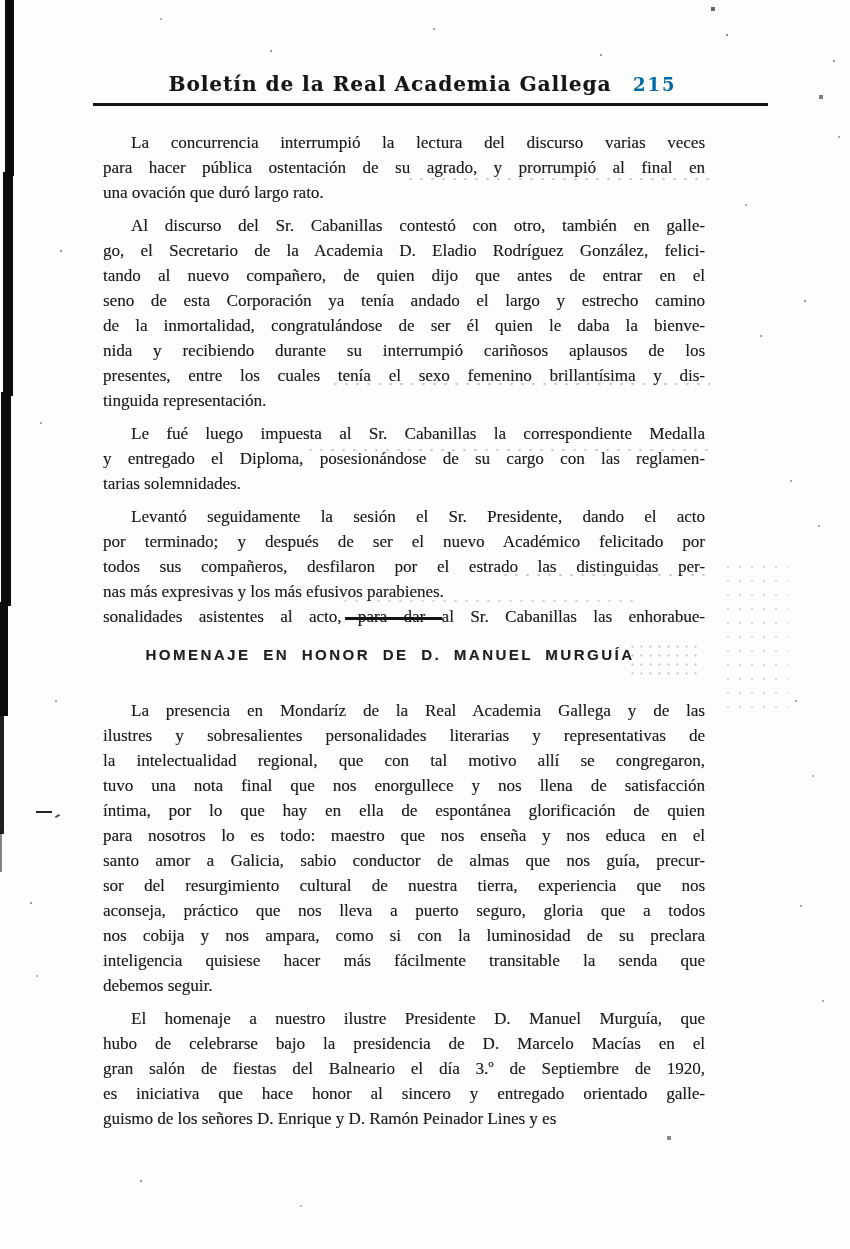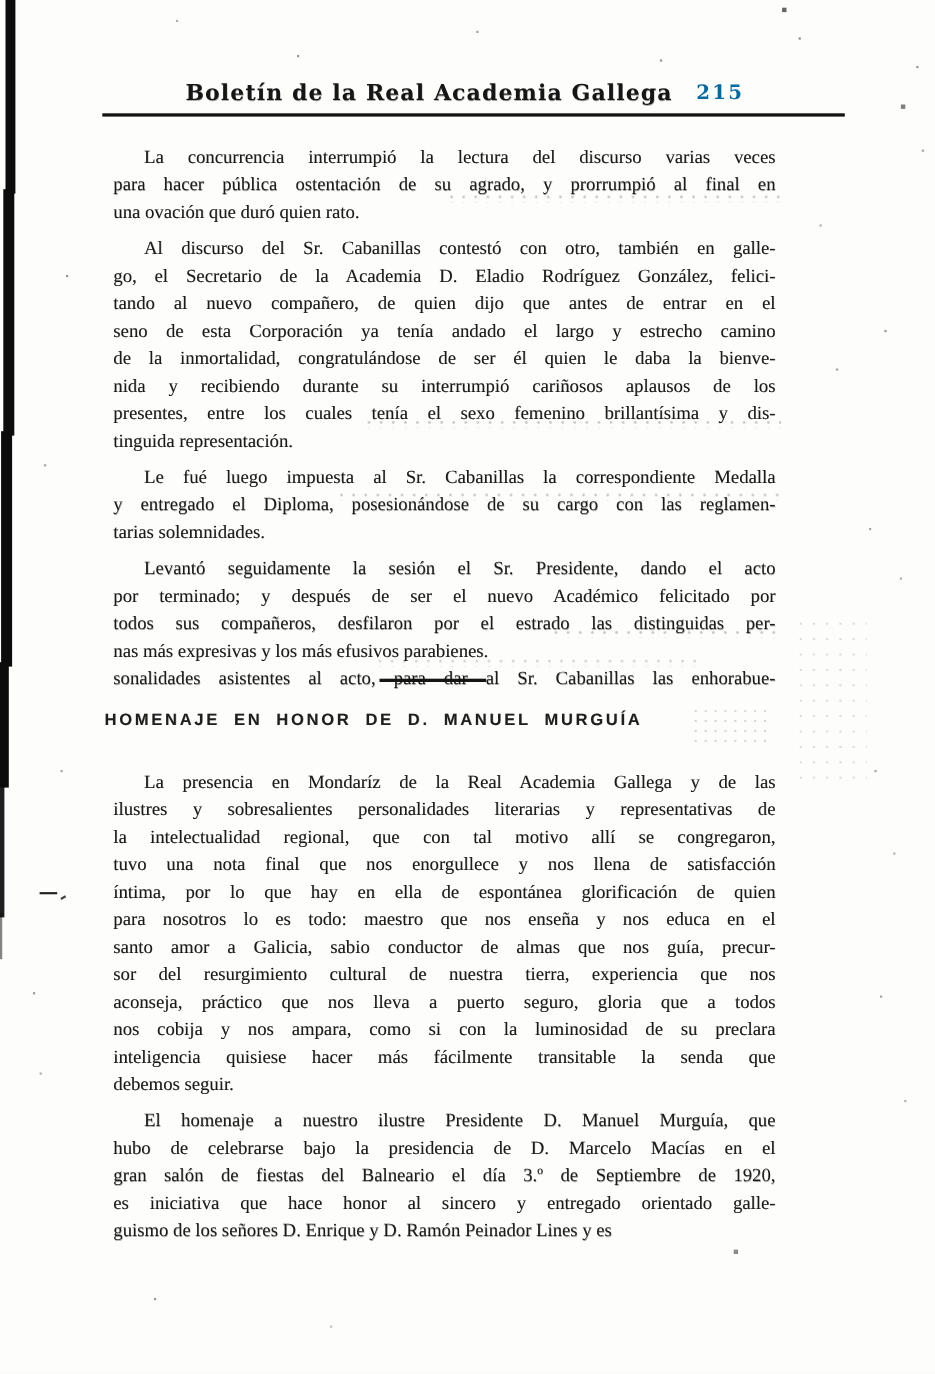--- a/index.html
+++ b/index.html
@@ -42,21 +42,21 @@
     text-align:justify; text-align-last:justify;
     text-shadow:0.35px 0.35px 0 rgba(27,27,27,.4);
   }
   .line.first { text-indent:28px; }
   .line.last { text-align-last:left; }
 
   .section-divider { position:absolute; left:345px; top:617px; width:97px; height:3px; background:#151515; }
 
   .section-heading {
     position:absolute; left:95px; top:646px; width:590px; margin:0;
-    font-family:"Liberation Sans", sans-serif;
+    text-align:center; font-family:"Liberation Sans", sans-serif;
     font-size:15px; font-weight:bold; letter-spacing:2.5px; word-spacing:6px;
     color:#1f1f1f; text-shadow:0.4px 0.4px 0 rgba(27,27,27,.35);
   }
 
   
   .ghost {
     position:absolute; height:8px; opacity:.38;
     background-image:radial-gradient(circle, rgba(0,0,0,.55) 1px, transparent 1.4px);
     background-size:11px 6px;
   }
@@ -106,21 +106,21 @@
   <div class="header">
     <span class="journal-title">Boletín de la Real Academia Gallega</span>
     <span class="page-number">215</span>
   </div>
   <div class="header-rule"></div>
 
   <section class="textblock block1">
       <div class="para">
         <div class="line first">La concurrencia interrumpió la lectura del discurso varias veces</div>
         <div class="line">para hacer pública ostentación de su agrado, y prorrumpió al final en</div>
-        <div class="line last">una ovación que duró quien rato.</div>
+        <div class="line last">una ovación que duró largo rato.</div>
       </div>
       <div class="para">
         <div class="line first">Al discurso del Sr. Cabanillas contestó con otro, también en galle-</div>
         <div class="line">go, el Secretario de la Academia D. Eladio Rodríguez González, felici-</div>
         <div class="line">tando al nuevo compañero, de quien dijo que antes de entrar en el</div>
         <div class="line">seno de esta Corporación ya tenía andado el largo y estrecho camino</div>
         <div class="line">de la inmortalidad, congratulándose de ser él quien le daba la bienve-</div>
         <div class="line">nida y recibiendo durante su interrumpió cariñosos aplausos de los</div>
         <div class="line">presentes, entre los cuales tenía el sexo femenino brillantísima y dis-</div>
         <div class="line last">tinguida representación.</div>

